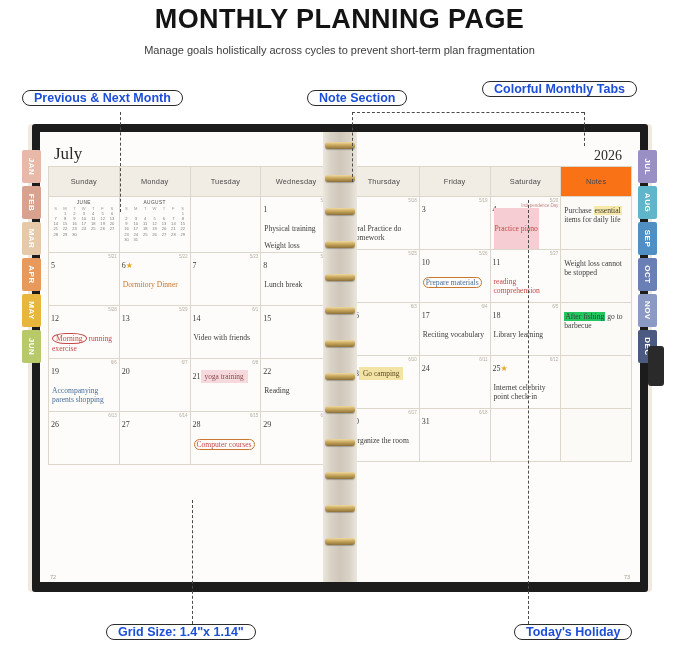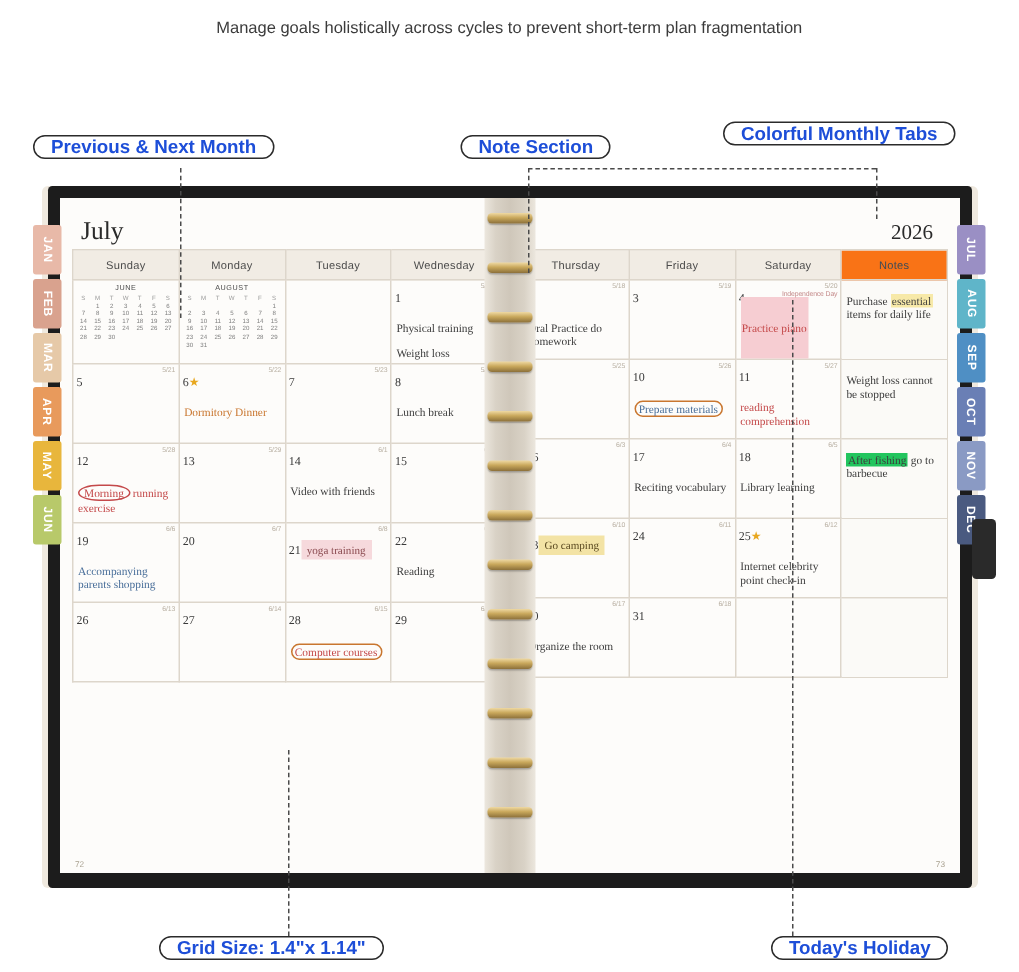--- a/index.html
+++ b/index.html
@@ -119,21 +119,21 @@
     width: 100%;
     border-collapse: collapse;
     table-layout: fixed;
   }
   .cal th {
     font-size: 7.4px;
     font-weight: normal;
     color: #4b4b4b;
     background: #f1ece4;
     border: 0.6px solid #ddd6cb;
-    height: 20px;
+    height: 30px;
     letter-spacing: 0.2px;
   }
   .cal td {
     border: 0.6px solid #ddd6cb;
     height: 53px;
     vertical-align: top;
     position: relative;
     padding: 1px 2px;
   }
   .daynum {
@@ -298,20 +298,21 @@
     font-size: 5.5px;
     color: #a8a08f;
   }
   .pagenum.l { left: 10px; }
   .pagenum.r { right: 10px; }
 </style>
 </head>
 <body>
 
 <div class="header">
+  <h1>MONTHLY PLANNING PAGE</h1>
   <p>Manage goals holistically across cycles to prevent short-term plan fragmentation</p>
 </div>
 
 <div class="callout" id="callout-prev-next">Previous &amp; Next Month</div>
 <div class="callout" id="callout-note">Note Section</div>
 <div class="callout" id="callout-tabs">Colorful Monthly Tabs</div>
 <div class="callout" id="callout-grid">Grid Size:  1.4"x 1.14"</div>
 <div class="callout" id="callout-holiday">Today's Holiday</div>
 
 <div class="lead" style="left:120px; top:112px; height:100px;"></div>

